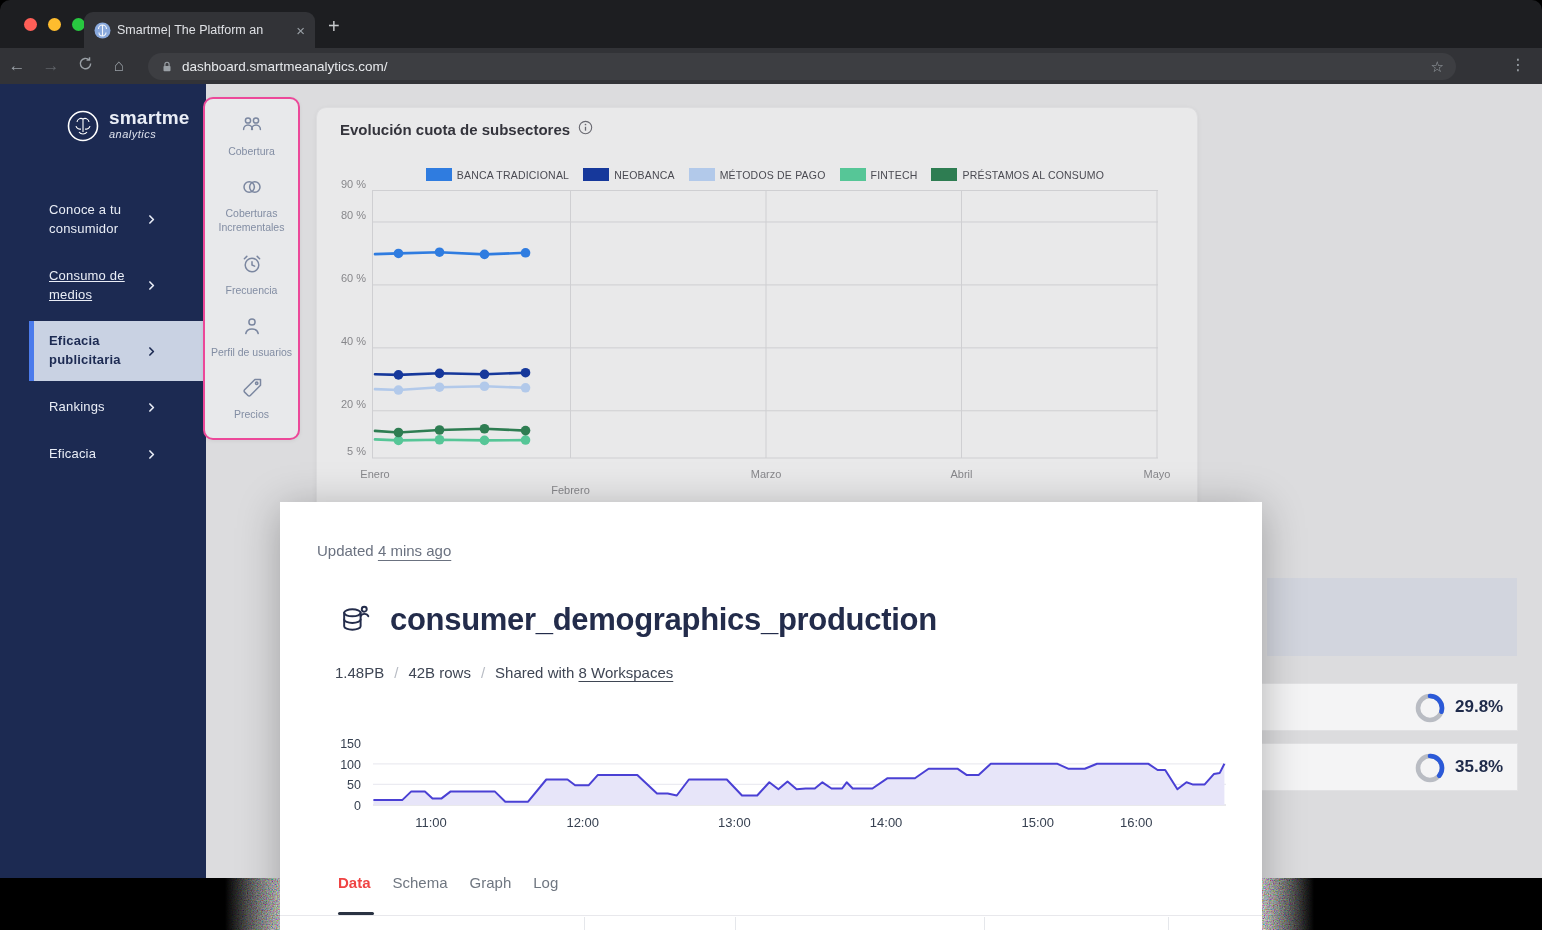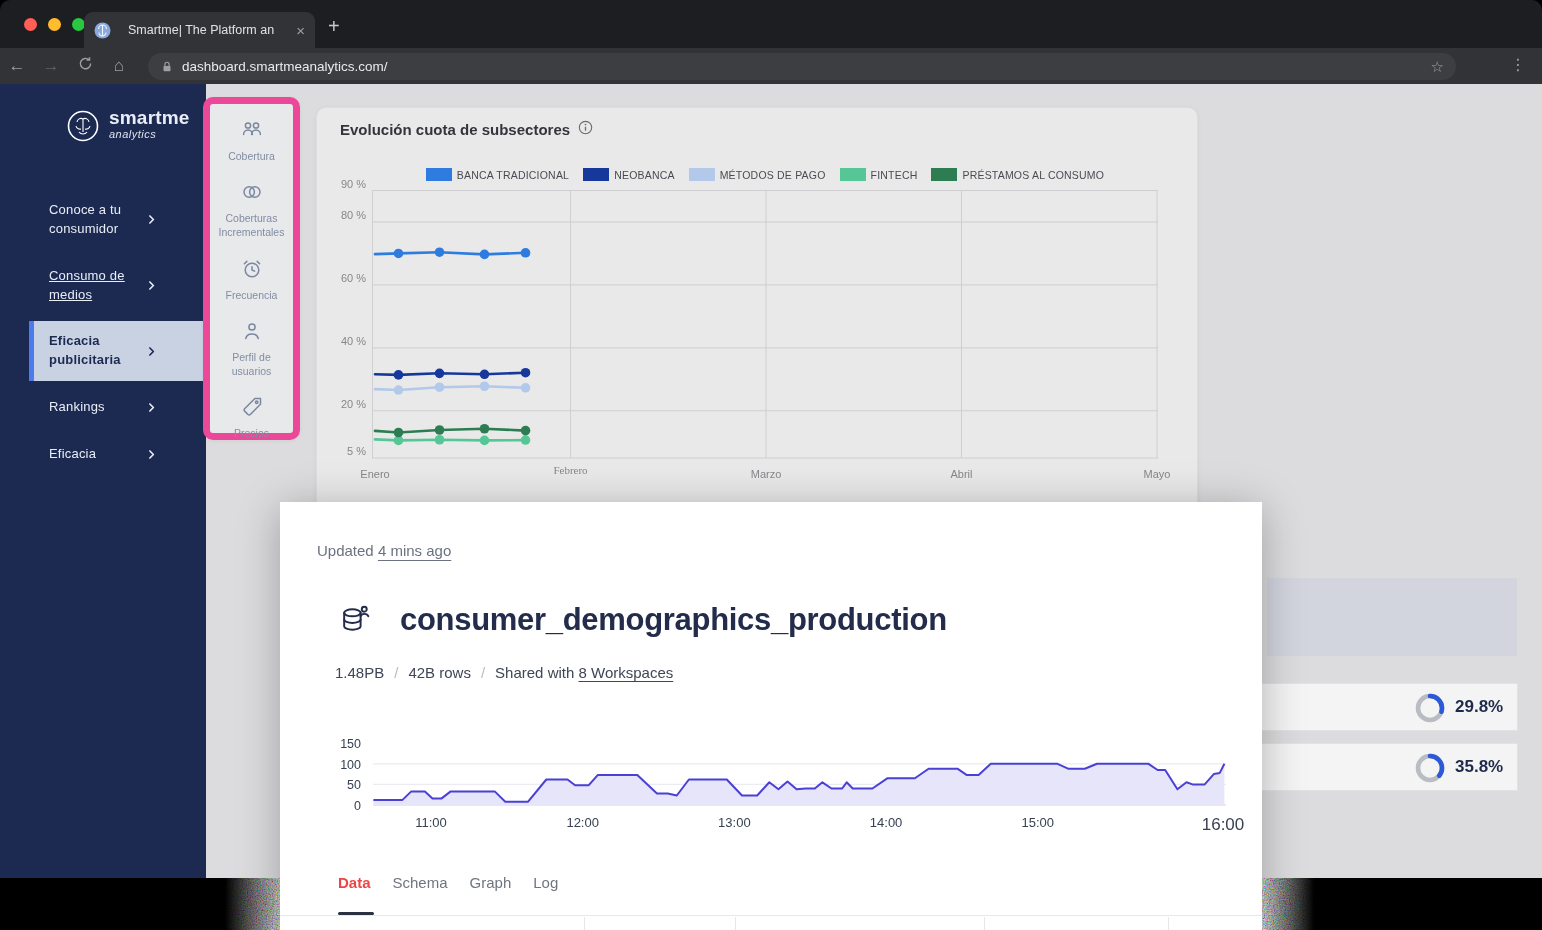--- a/index.html
+++ b/index.html
@@ -3,21 +3,21 @@
 <meta charset="utf-8">
 <style>
   html,body{margin:0;padding:0;background:#000;}
   body{width:1542px;height:930px;font-family:"Liberation Sans","DejaVu Sans",sans-serif;-webkit-font-smoothing:antialiased;}
   #screen{position:absolute;top:0;left:0;width:1542px;height:930px;border-radius:10px;overflow:hidden;background:#000;}
   .abs{position:absolute;}
   
   #frame-top{top:0;left:0;width:100%;height:48px;background:#1d1e21;}
   .traffic{width:13px;height:13px;border-radius:50%;top:18px;}
   #tab{top:12px;left:84px;width:231px;height:36px;background:#323337;border-radius:9px 9px 0 0;display:flex;align-items:center;padding:0 10px;box-sizing:border-box;}
-  #tab-title{color:#dfe1e5;font-size:12.5px;white-space:nowrap;overflow:hidden;flex:1;margin-left:17px;}
+  #tab-title{color:#dfe1e5;font-size:12.5px;white-space:nowrap;overflow:hidden;flex:1;margin-left:6px;}
   #tab-close{color:#9aa0a6;font-size:15px;margin-left:6px;cursor:default;}
   #newtab-btn{top:16px;left:328px;color:#c7c9cc;font-size:20px;font-weight:400;line-height:20px;}
   #toolbar{top:48px;left:0;width:100%;height:36px;background:#323337;display:flex;align-items:center;}
   .navbtn{color:#9aa0a6;font-size:17px;width:34px;text-align:center;}
   .navbtn.dim{color:#5f6368;}
   #urlbar{top:53px;left:148px;width:1308px;height:27px;background:#3d3e42;border-radius:14px;display:flex;align-items:center;padding:0 12px;box-sizing:border-box;}
   #url-text{color:#e8eaed;font-size:13.5px;margin-left:8px;flex:1;}
   #star-icon{color:#9aa0a6;font-size:15px;}
   #kebab-icon{top:55px;left:1510px;color:#9aa0a6;font-size:16px;letter-spacing:0;}
   
@@ -30,39 +30,39 @@
   #logo-title{font-size:19px;font-weight:700;letter-spacing:.2px;}
   #logo-subtitle{font-size:11px;font-style:italic;opacity:.95;margin-top:2px;letter-spacing:.5px;}
   #sidebar-nav{margin-top:46px;}
   .side-item{position:relative;display:flex;align-items:center;padding:11px 16px 11px 20px;font-size:13px;letter-spacing:.2px;cursor:pointer;}
   .side-item .lbl{flex:1;line-height:1.45;max-width:96px;}
   .side-item.active{background:#c9d2e3;color:#1c2a52;font-weight:700;}
   .side-item.active:before{content:"";position:absolute;left:0;top:0;bottom:0;width:5px;background:#4b7bec;}
   .side-item svg{flex:none;}
   .home-row{margin-bottom:14px;}
   
-  #tool-rail{top:97px;left:203px;width:97px;height:343px;background:#e8e9eb;border:7px solid #ec4899;border-radius:10px;box-sizing:border-box;box-shadow:0 1px 4px rgba(0,0,0,.06);padding-top:14px;}
+  #tool-rail{top:97px;left:203px;width:97px;height:343px;background:#e8e9eb;border:2px solid #ec4899;border-radius:10px;box-sizing:border-box;box-shadow:0 1px 4px rgba(0,0,0,.06);padding-top:14px;}
   .rail-item{text-align:center;margin-bottom:17px;cursor:pointer;}
   .rail-item .rlabel{font-size:10.5px;color:#828da3;line-height:1.35;margin-top:3px;padding:0 4px;}
   
   #chart-card{top:107px;left:316px;width:882px;height:413px;background:#e9e9ea;border:1px solid #dddddf;border-radius:10px;box-sizing:border-box;box-shadow:0 1px 5px rgba(0,0,0,.05);}
   #chart-title-row{top:120px;left:340px;display:flex;align-items:center;}
   #chart-title{font-size:15px;font-weight:700;color:#34343c;}
   #chart-info{margin-left:8px;color:#6a6a72;}
   #legend{top:168px;left:372px;width:786px;display:flex;justify-content:center;gap:14px;}
   .legend-item{display:flex;align-items:center;gap:5px;}
   .legend-swatch{width:26px;height:13px;}
   .legend-label{font-size:10.5px;color:#4a4a52;letter-spacing:.2px;}
   .ytick{position:absolute;width:40px;text-align:right;font-size:11px;color:#87878b;}
   .xtick{position:absolute;width:80px;text-align:center;font-size:11px;color:#87878b;}
   
   #modal{top:502px;left:280px;width:982px;height:428px;background:#fff;box-shadow:0 6px 40px rgba(0,0,0,.28);}
   #updated-row{top:40px;left:37px;font-size:15px;color:#6b7280;}
   #updated-link{text-decoration:underline;text-underline-offset:4px;cursor:pointer;}
-  #modal-title-row{top:100px;left:60px;display:flex;align-items:center;gap:30px;}
+  #modal-title-row{top:100px;left:60px;display:flex;align-items:center;gap:20px;}
   #modal-title{font-size:31px;font-weight:700;color:#232c4b;letter-spacing:-.3px;}
   #meta-row{top:162px;left:55px;font-size:15px;color:#3f4654;display:flex;gap:10px;align-items:center;}
   .meta-sep{color:#b8bcc4;}
   #meta-shared-link{text-decoration:underline;text-underline-offset:3px;cursor:pointer;}
   .stick{position:absolute;font-size:12.5px;color:#374151;}
   
   #modal-tabs{top:372px;left:58px;display:flex;gap:22px;font-size:15px;}
   .mtab{color:#6f7680;cursor:pointer;}
   .mtab.active{color:#ef4444;font-weight:700;}
   #tab-underline{top:410px;left:58px;width:36px;height:3px;background:#2a3242;border-radius:2px;}
@@ -278,21 +278,21 @@
         <circle cx="112.48" cy="238.7329" r="4.8" fill="#2e7d52"></circle>
         <circle cx="153.535" cy="240.6211" r="4.8" fill="#2e7d52"></circle>
       </svg>
       <div class="ytick abs" style="left: 326px; top: 177.505px;">90 %</div>
       <div class="ytick abs" style="left: 326px; top: 208.975px;">80 %</div>
       <div class="ytick abs" style="left: 326px; top: 271.915px;">60 %</div>
       <div class="ytick abs" style="left: 326px; top: 334.855px;">40 %</div>
       <div class="ytick abs" style="left: 326px; top: 397.795px;">20 %</div>
       <div class="ytick abs" style="left: 326px; top: 445px;">5 %</div>
       <div class="xtick abs" style="left: 335px; top: 468px;">Enero</div>
-      <div class="xtick abs" style="left: 530.5px; top: 464px; font-family: Liberation Serif, serif;">Febrero</div>
+      <div class="xtick abs" style="left: 530.5px; top: 484px;">Febrero</div>
       <div class="xtick abs" style="left: 726px; top: 468px;">Marzo</div>
       <div class="xtick abs" style="left: 921.5px; top: 468px;">Abril</div>
       <div class="xtick abs" style="left: 1117px; top: 468px;">Mayo</div>
     </div>
 
   <div id="lavender-band" class="abs"></div>
   <div id="stats-rows">
       <div class="stat-row" style="top: 683px;">
         <svg width="34" height="34" class="donut">
           <circle cx="17" cy="17" r="12" fill="none" stroke="#b9bcc3" stroke-width="4.6"></circle>
@@ -373,21 +373,21 @@
         </svg>
         <div class="stick" style="left: 45px; width: 36px; text-align: right; top: 235.2px;">150</div>
         <div class="stick" style="left: 45px; width: 36px; text-align: right; top: 255.8px;">100</div>
         <div class="stick" style="left: 45px; width: 36px; text-align: right; top: 276.4px;">50</div>
         <div class="stick" style="left: 45px; width: 36px; text-align: right; top: 297px;">0</div>
         <div class="stick" style="left: 121px; width: 60px; text-align: center; top: 313px; font-size: 13px;">11:00</div>
         <div class="stick" style="left: 272.7px; width: 60px; text-align: center; top: 313px; font-size: 13px;">12:00</div>
         <div class="stick" style="left: 424.4px; width: 60px; text-align: center; top: 313px; font-size: 13px;">13:00</div>
         <div class="stick" style="left: 576.1px; width: 60px; text-align: center; top: 313px; font-size: 13px;">14:00</div>
         <div class="stick" style="left: 727.8px; width: 60px; text-align: center; top: 313px; font-size: 13px;">15:00</div>
-        <div class="stick" style="left: 913px; width: 60px; text-align: center; top: 313px; font-size: 17px;">16:00</div>
+        <div class="stick" style="left: 840px; width: 60px; text-align: left; top: 313px; font-size: 13px;">16:00</div>
       </div>
     <div id="modal-tabs" class="abs">
         <div class="mtab active">Data</div>
         <div class="mtab">Schema</div>
         <div class="mtab">Graph</div>
         <div class="mtab">Log</div>
       </div>
     <div id="tab-underline" class="abs"></div>
     <div id="tabs-border" class="abs"></div>
     <div id="modal-table">

